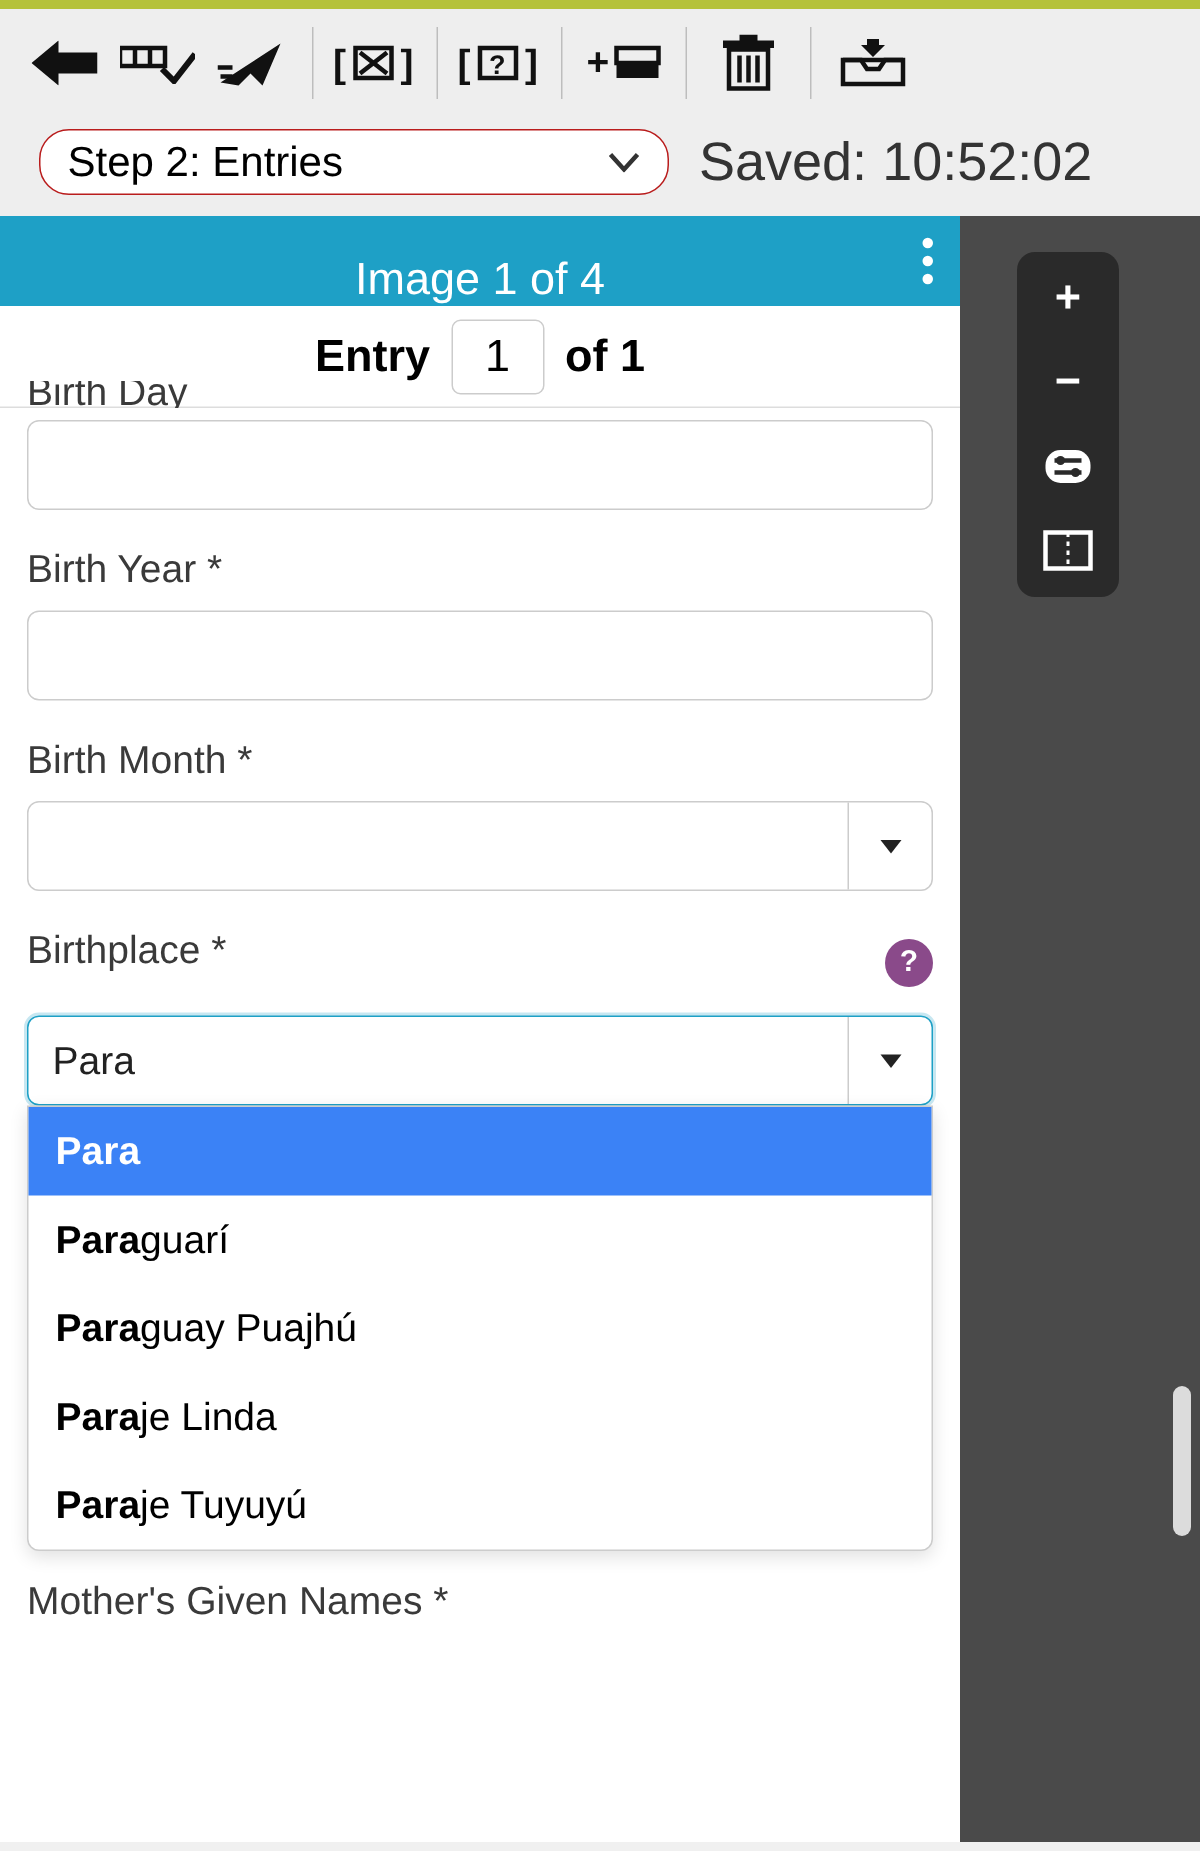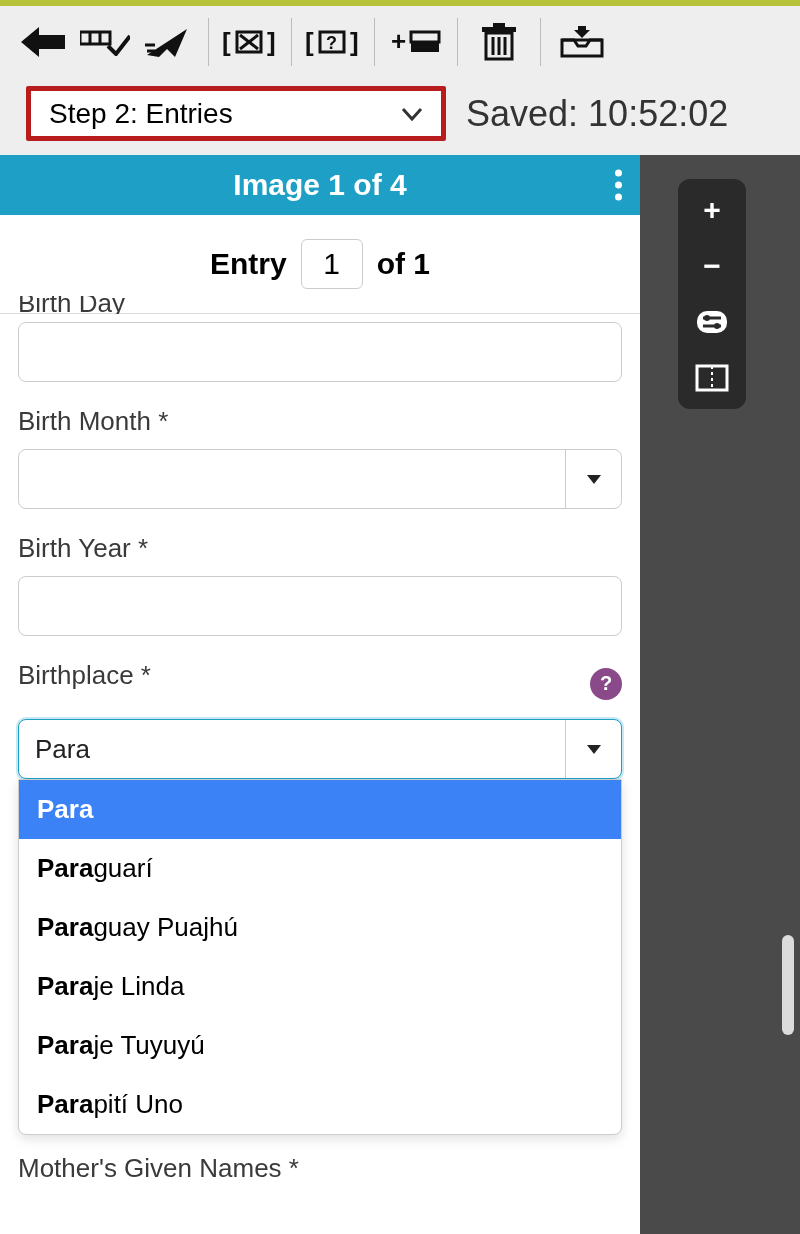--- a/index.html
+++ b/index.html
@@ -38,23 +38,23 @@
     margin: 0 10px;
   }
   .step-row {
     background: #eeeeee;
     padding: 8px 12px 14px 26px;
     display: flex;
     align-items: center;
   }
   .step-select {
     background: #fff;
-    border: 5px solid #b91c1c;
-    border-radius: 2px;
-    height: 55px;
+    border: 1px solid #b91c1c;
+    border-radius: 20px;
+    height: 44px;
     width: 420px;
     padding: 0 18px;
     display: flex;
     align-items: center;
     justify-content: space-between;
     font-size: 28px;
     cursor: pointer;
   }
   .saved {
     font-size: 36px;
@@ -70,41 +70,41 @@
     width: 640px;
     background: #fff;
     display: flex;
     flex-direction: column;
     position: relative;
   }
   .imgbar {
     background: #1ea0c6;
     height: 60px;
     color: #fff;
-    font-weight: bold;
+    font-weight: normal;
     font-size: 30px;
     display: flex;
-    align-items: center;
+    align-items: flex-end;
     justify-content: center;
     position: relative;
   }
   .kebab {
     position: absolute;
     right: 18px;
     top: 50%;
     transform: translateY(-50%);
     display: flex;
     flex-direction: column;
     gap: 5px;
   }
   .kebab span {
     width: 7px; height: 7px; background: #fff; border-radius: 50%;
   }
   .entrybar {
-    height: 99px;
+    height: 68px;
     border-bottom: 1px solid #ddd;
     display: flex;
     align-items: center;
     justify-content: center;
     font-size: 30px;
     font-weight: bold;
     gap: 14px;
   }
   .entry-num {
     border: 1px solid #ccc;
@@ -343,54 +343,53 @@
           <span>1</span>
         </div>
       <span>of 1</span>
     </div>
 
     <div class="form">
       <div class="cutlabel">Birth Day</div>
       <div class="input" style="margin-top:8px;"></div>
 
       <div class="field">
+        <div class="label">Birth Year *</div>
+        <div class="input"></div>
+      </div>
+
+      <div class="field">
         <div class="label">Birth Month *</div>
         <div class="combo">
           <div class="combo-text"></div>
           <div class="combo-btn">
               <div class="caret"></div>
             </div>
         </div>
       </div>
 
       <div class="field">
-        <div class="label">Birth Year *</div>
-        <div class="input"></div>
-      </div>
-
-      <div class="field">
         <div class="label-row">
           <div class="label" style="margin-bottom:16px">Birthplace *</div>
           <div class="help-badge">
               <span>?</span>
             </div>
         </div>
         <div class="combo focus" style="margin-top:12px;">
           <div class="combo-text">Para</div>
           <div class="combo-btn">
               <div class="caret"></div>
             </div>
         </div>
         <div class="dropdown" id="dd">
             <div class="dd-item sel">Para</div>
             <div class="dd-item"><b>Para</b>guarí</div>
             <div class="dd-item"><b>Para</b>guay Puajhú</div>
             <div class="dd-item"><b>Para</b>je Linda</div>
             <div class="dd-item"><b>Para</b>je Tuyuyú</div>
-            <div class="dd-item"><b>Para</b>pití Uno</div>
           </div>
       </div>
 
       <div class="below-label">Mother's Given Names *</div>
     </div>
   </div>
 
   <div class="rightpane">
     <div class="viewer-controls">
       <div class="vc-btn">

